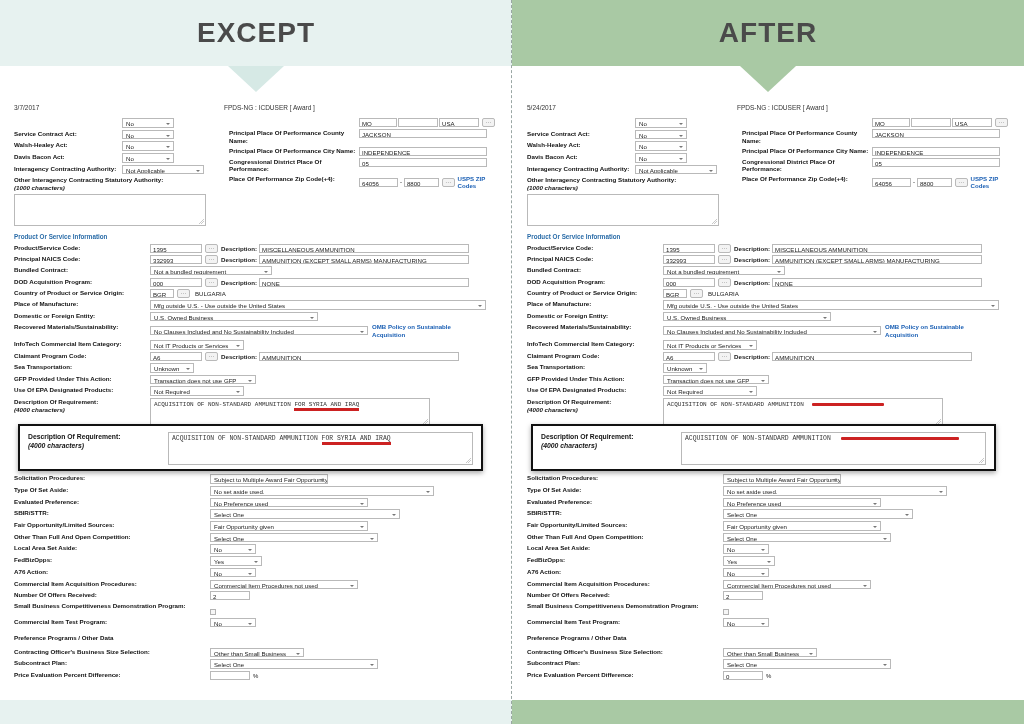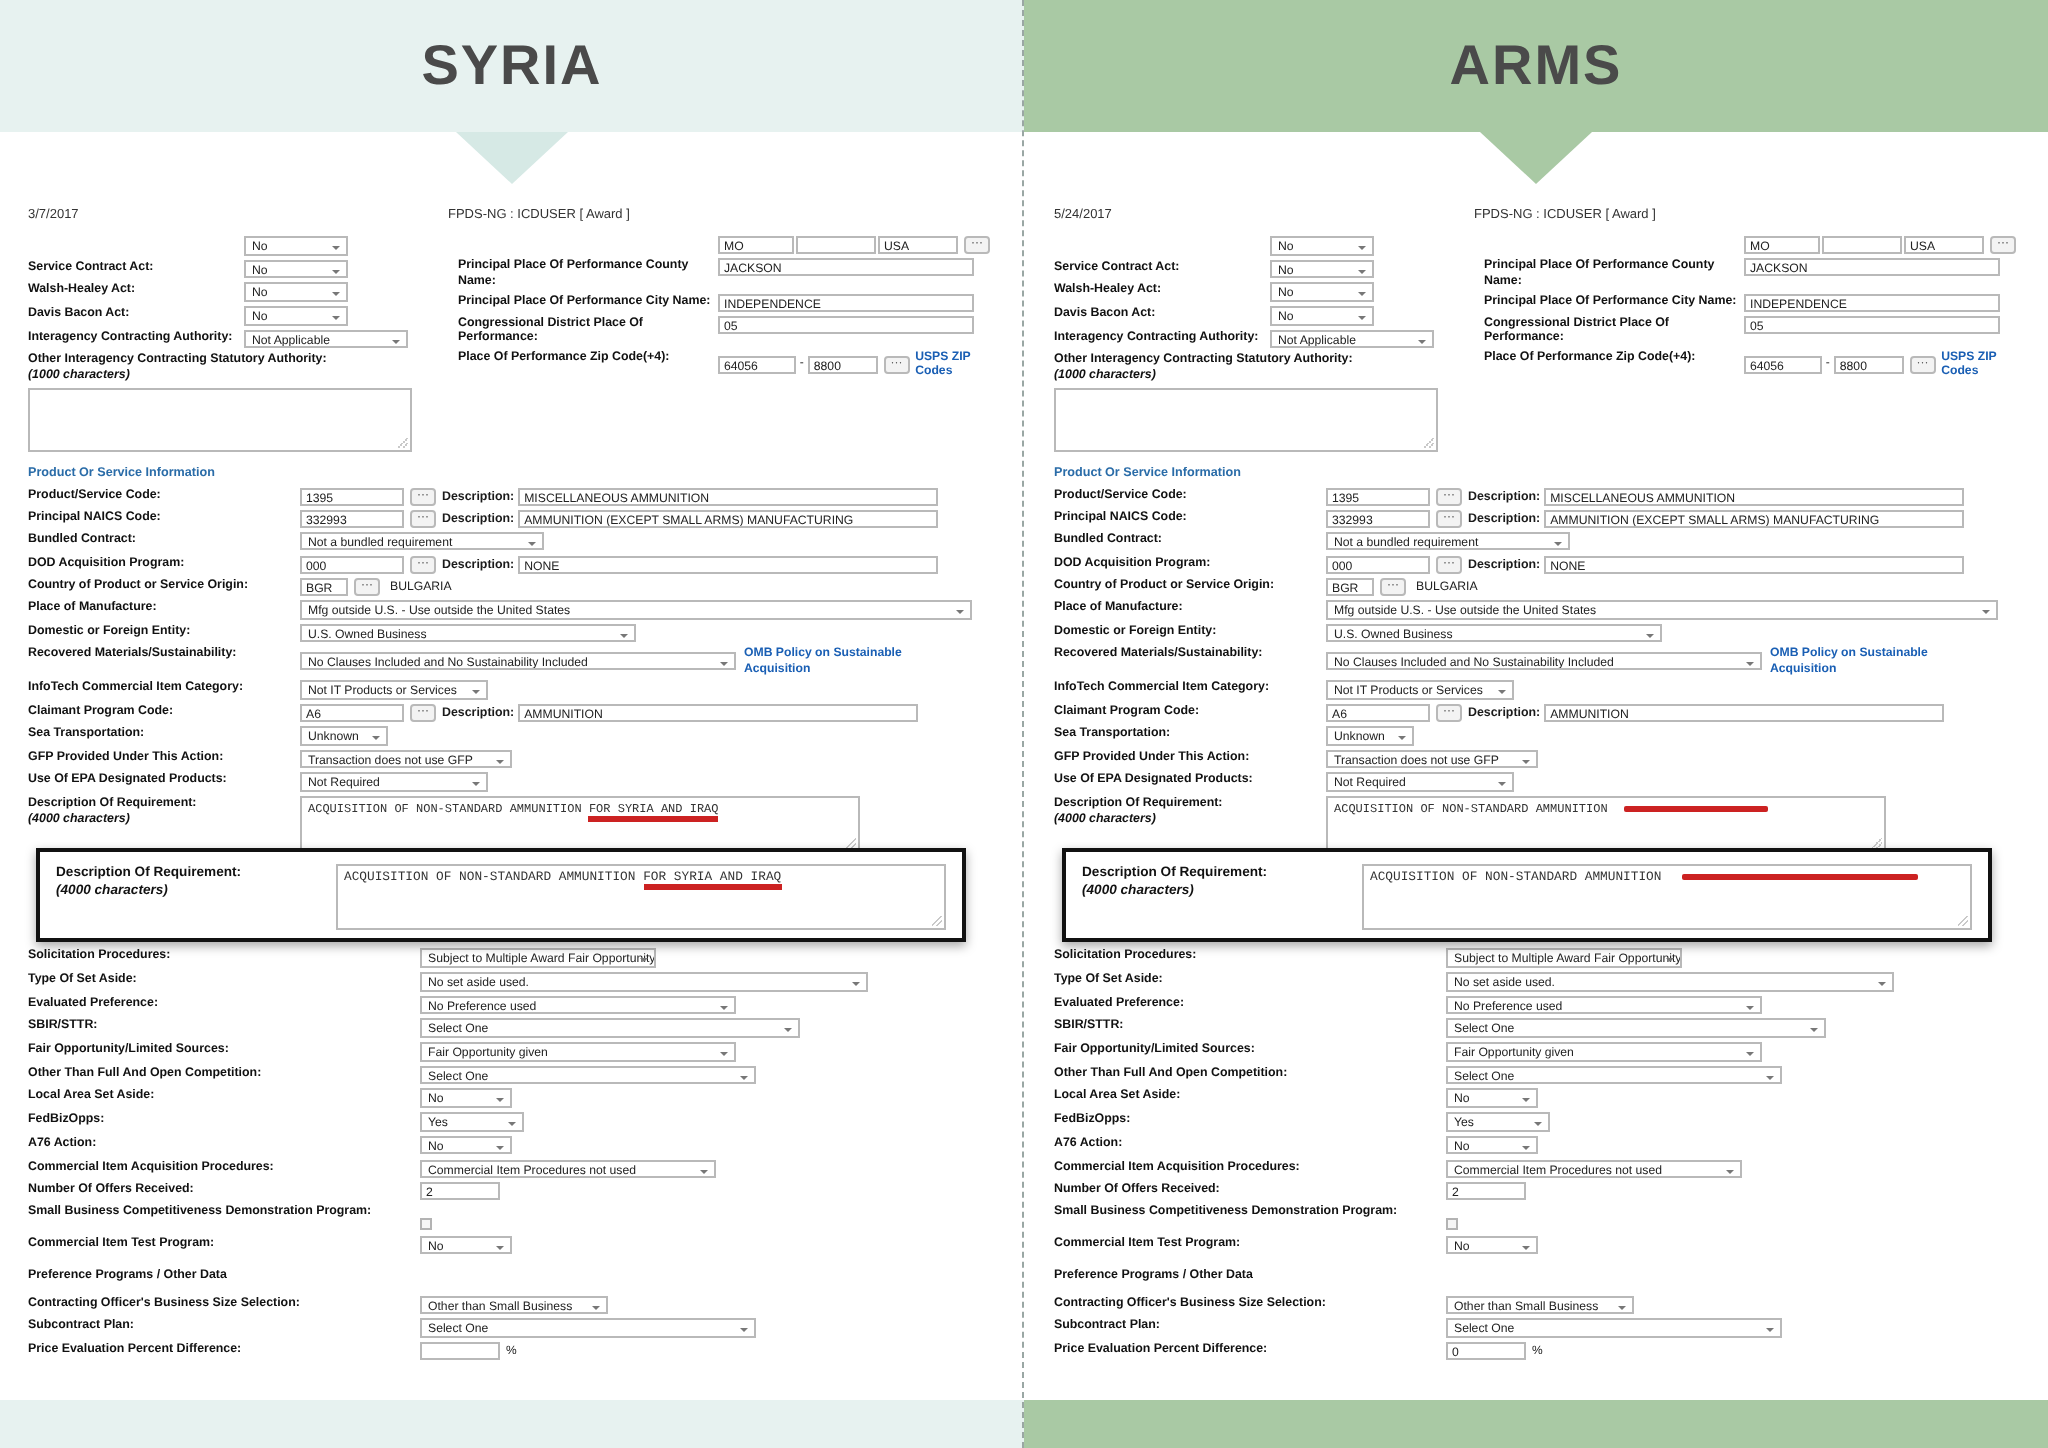--- a/index.html
+++ b/index.html
@@ -116,24 +116,24 @@
   .topcol-a{width:215px;}
   .topcol-b{width:275px;}
 </style>
 </head>
 <body>
 
 <div class="page">
 
   <div class="band band-top">
     <div class="band-half band-left">
-      <div class="band-title">SYRIA</div>
+      <div class="band-title">EXCEPT</div>
     </div>
     <div class="band-half band-right">
-      <div class="band-title">ARMS</div>
+      <div class="band-title">AFTER</div>
     </div>
   </div>
   <div class="arrow arrow-left"></div>
   <div class="arrow arrow-right"></div>
 
   <div class="band band-bot">
     <div class="band-half band-left"></div>
     <div class="band-half band-right"></div>
   </div>
 

